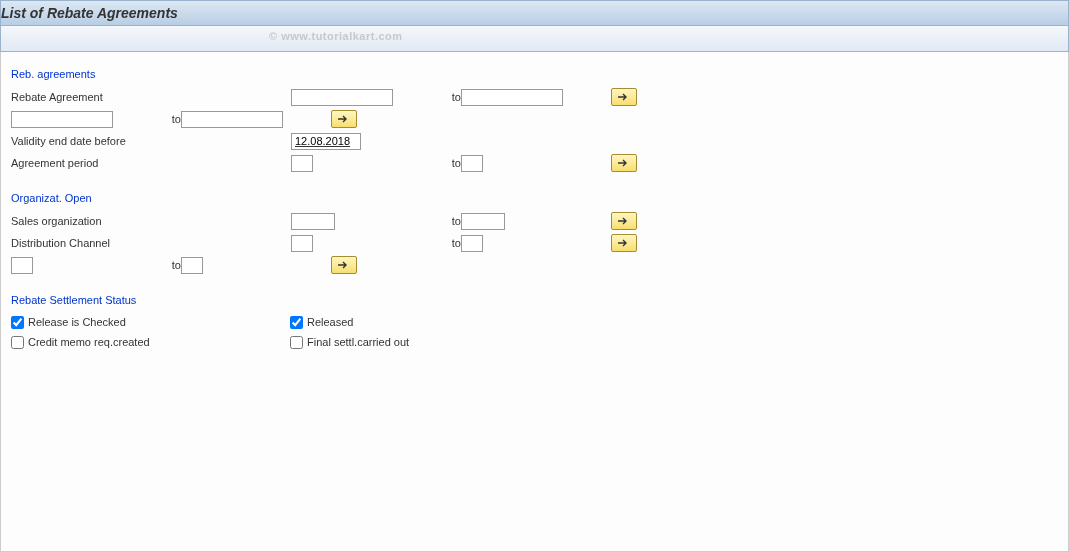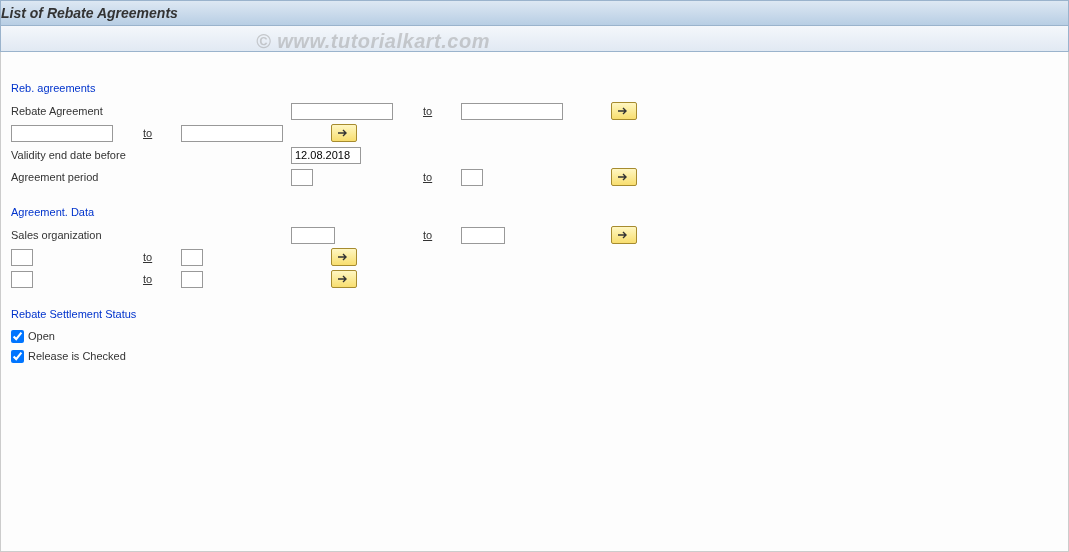--- a/index.html
+++ b/index.html
@@ -23,31 +23,30 @@
     .toolbar {
       background: linear-gradient(to bottom, #f4f7fb 0%, #e1e9f3 100%);
       border-left: 1px solid #9ab3cc;
       border-right: 1px solid #9ab3cc;
       border-bottom: 1px solid #9ab3cc;
       height: 26px;
       position: relative;
     }
     .watermark {
       position: absolute;
-      left: 255px;
+      left: 268px;
       top: 4px;
-      font-size: 20px;
+      font-size: 11px;
       font-weight: bold;
       color: rgba(150, 150, 150, 0.45);
       letter-spacing: 0.5px;
       pointer-events: none;
-      font-style: italic;
     }
     .form-area {
-      padding: 30px 10px 10px 10px;
+      padding: 16px 10px 10px 10px;
       border-left: 1px solid #ccc;
       border-right: 1px solid #ccc;
       border-bottom: 1px solid #ccc;
       background: #fdfdfd;
       min-height: 500px;
     }
     .section-title {
       color: #0033cc;
       font-size: 11px;
       margin-bottom: 6px;
@@ -63,26 +62,26 @@
     }
     .label-col {
       width: 280px;
       padding-left: 0px;
       color: #333;
     }
     .input-col1 {
       width: 130px;
       display: flex;
       align-items: center;
+      text-decoration: underline;
     }
     .to-col {
       width: 40px;
-      text-align: left;
+      text-align: right;
       padding-left: 2px;
-      text-decoration: underline;
     }
     .input-col2 {
       width: 130px;
       display: flex;
       align-items: center;
     }
     .btn-col {
       width: 60px;
       padding-left: 20px;
     }
@@ -206,41 +205,42 @@
         <span class="multi-select-btn">
           <svg viewBox="0 0 14 10">
               <path d="M1 5 L9 5 M6 2 L9 5 L6 8" stroke="#333" stroke-width="1.4" fill="none"></path>
             </svg>
         </span>
       </div>
     </div>
   </div>
 
   <div class="section">
-    <div class="section-title">Agreement. Data</div>
+    <div class="section-title">Organizat. Open</div>
 
     <div class="form-row">
       <div class="label-col">Sales organization</div>
       <div class="input-col1">
           <input type="text" class="w-small" value="" style="">
         </div>
       <div class="to-col">to</div>
       <div class="input-col2">
           <input type="text" class="w-small" value="" style="">
         </div>
       <div class="btn-col">
         <span class="multi-select-btn">
           <svg viewBox="0 0 14 10">
               <path d="M1 5 L9 5 M6 2 L9 5 L6 8" stroke="#333" stroke-width="1.4" fill="none"></path>
             </svg>
         </span>
       </div>
     </div>
 
     <div class="form-row">
+      <div class="label-col">Distribution Channel</div>
       <div class="input-col1">
           <input type="text" class="w-tiny" value="" style="">
         </div>
       <div class="to-col">to</div>
       <div class="input-col2">
           <input type="text" class="w-tiny" value="" style="">
         </div>
       <div class="btn-col">
         <span class="multi-select-btn">
           <svg viewBox="0 0 14 10">
@@ -264,31 +264,37 @@
               <path d="M1 5 L9 5 M6 2 L9 5 L6 8" stroke="#333" stroke-width="1.4" fill="none"></path>
             </svg>
         </span>
       </div>
     </div>
   </div>
 
   <div class="section">
     <div class="section-title">Rebate Settlement Status</div>
 
-    <div class="checkbox-row">
-      <div class="checkbox-item cb-col1">
-        <input type="checkbox" checked="" style="">
-        <span>Open</span>
-      </div>
-    </div>
 
     <div class="checkbox-row">
       <div class="checkbox-item cb-col1">
         <input type="checkbox" checked="" style="">
         <span>Release is Checked</span>
       </div>
+      <div class="checkbox-item cb-col2">
+        <input type="checkbox" checked="" style="">
+        <span>Released</span>
+      </div>
     </div>
 
     <div class="checkbox-row">
+      <div class="checkbox-item cb-col1">
+        <input type="checkbox" style="">
+        <span>Credit memo req.created</span>
+      </div>
+      <div class="checkbox-item cb-col2">
+        <input type="checkbox" style="">
+        <span>Final settl.carried out</span>
+      </div>
     </div>
   </div>
 
 </div>
 
 </body></html>

